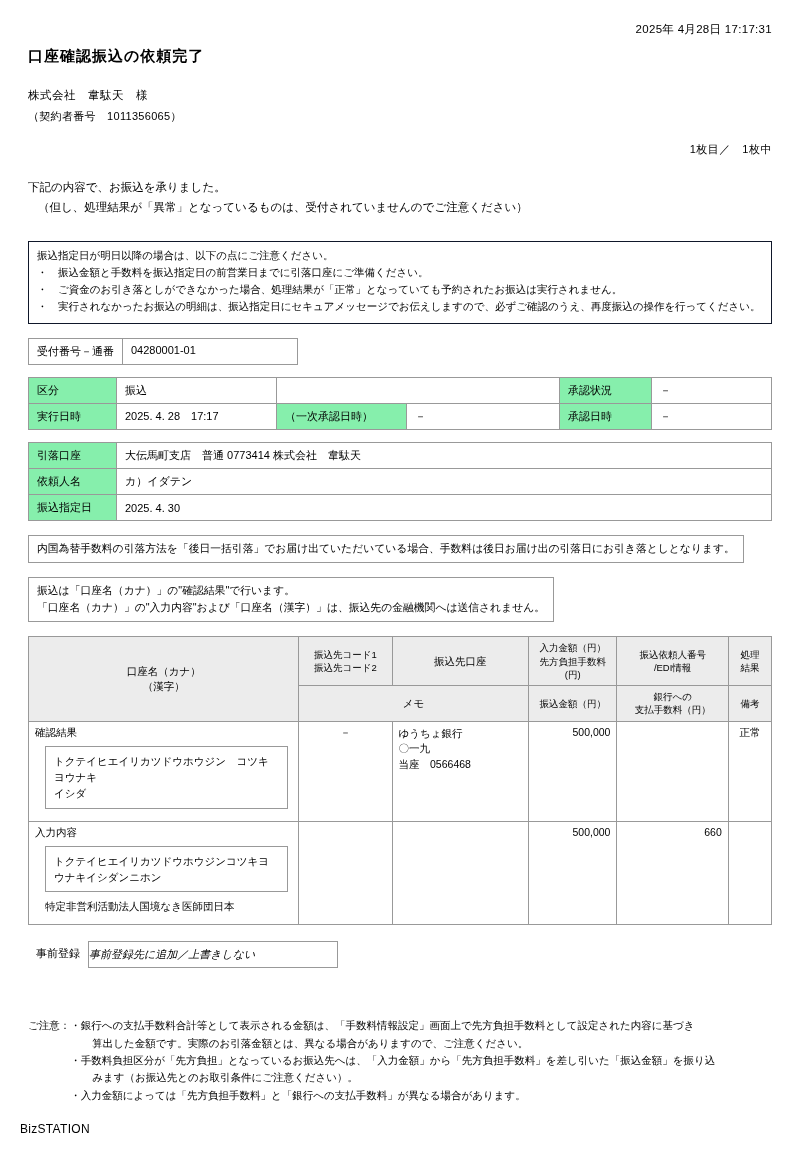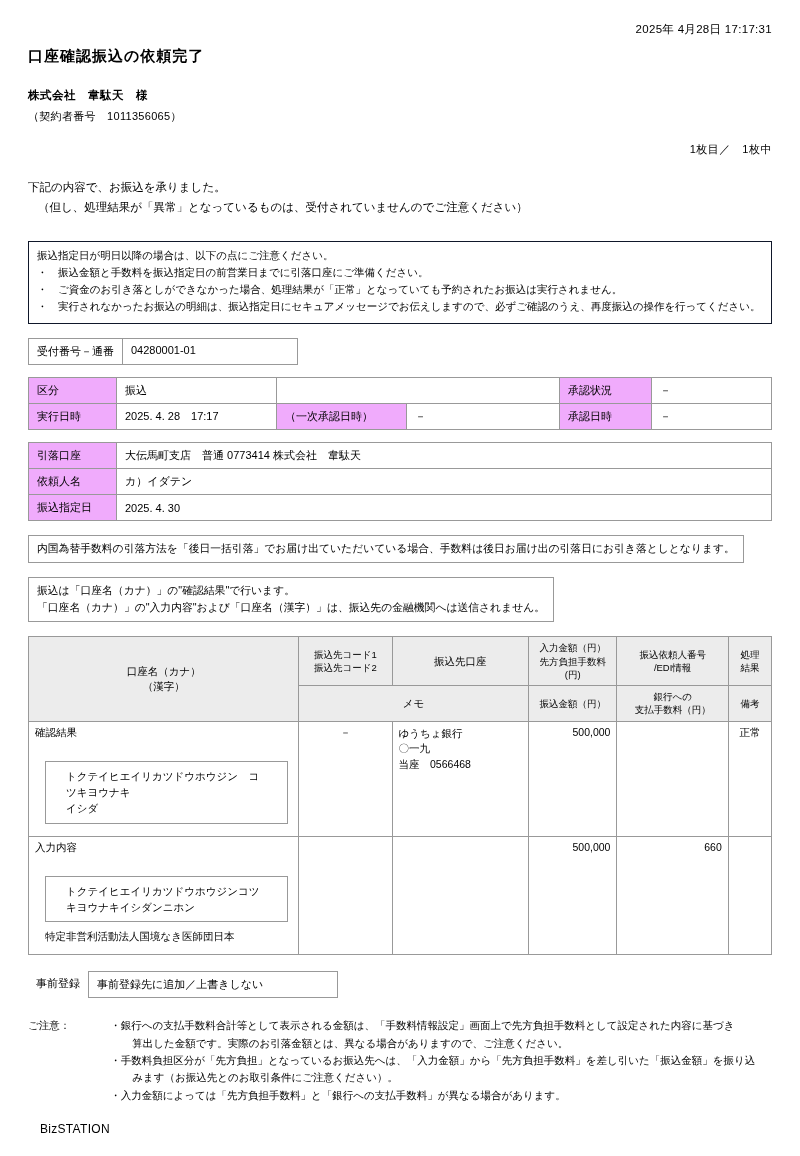--- a/index.html
+++ b/index.html
@@ -30,21 +30,21 @@
   .doc-title {
     text-align: left;
     font-size: 15px;
     font-weight: bold;
     margin-top: 10px;
     letter-spacing: 1px;
   }
   .addressee {
     margin-top: 22px;
     font-size: 11.5px;
-    font-weight: bold;
+    font-weight: normal;
     letter-spacing: 0.5px;
   }
   .contract-no {
     margin-top: 6px;
     font-size: 11px;
     letter-spacing: 0.3px;
   }
   .page-count {
     text-align: right;
     font-size: 11px;
@@ -90,21 +90,21 @@
     width: 100%;
     font-size: 11px;
   }
   table.grid td, table.grid th {
     border: 1px solid #999;
     padding: 5px 8px;
     vertical-align: middle;
     font-weight: normal;
     text-align: left;
   }
-  .lbl { background: #f0abfc; white-space: nowrap; }
+  .lbl { background: #86efac; white-space: nowrap; }
 
   .block-gap { margin-top: 12px; }
 
   .info-line {
     margin-top: 14px;
     border: 1px solid #999;
     padding: 6px 8px;
     font-size: 10.8px;
     display: inline-block;
   }
@@ -124,22 +124,22 @@
   }
   table.main th { background: #ececec; text-align: center; vertical-align: middle; line-height:1.4;}
   .hdr-small { font-size: 9.5px; }
   .cell-center { text-align: center; }
   .cell-right { text-align: right; }
   .cell-mid { vertical-align: middle; }
 
   .sect-label { font-size: 10.5px; }
   .boxed-name {
     border: 1px solid #999;
-    padding: 6px 20px;
-    margin: 21px 4px 8px 10px;
+    padding: 6px 8px;
+    margin: 6px 4px 8px 10px;
     font-size: 10.5px;
     line-height: 1.55;
     min-height: 36px;
   }
   .kanji-name {
     margin: 4px 4px 6px 10px;
     font-size: 10.5px;
   }
   .memo-cell { font-size: 10.5px; line-height: 1.5; }
 
@@ -148,39 +148,40 @@
     display: flex;
     width: 310px;
     font-size: 11px;
   }
   .pre-reg .k {
     padding: 5px 8px;
     white-space: nowrap;
   }
   .pre-reg .v {
     border: 1px solid #999;
-    padding: 5px 8px;
+    padding: 5px 0;
     flex: 1;
+    font-style: italic;
   }
 
   .footer-notes {
     position: absolute;
     left: 28px;
     right: 28px;
     bottom: 52px;
     font-size: 10.5px;
     line-height: 1.65;
   }
-  .footer-notes .fn-row { display: flex; gap: 40px; }
+  .footer-notes .fn-row { display: flex; }
   .footer-notes .fn-head { white-space: nowrap; }
   .footer-notes .fn-body { flex: 1; }
   .footer-notes .sub { padding-left: 22px; font-family: Liberation Serif, serif; }
   .brand {
     position: absolute;
-    left: 40px;
+    left: 20px;
     bottom: 20px;
     font-size: 12px;
     letter-spacing: 0.3px;
   }
 </style>
 </head>
 <body>
 
 <div class="page">
 

